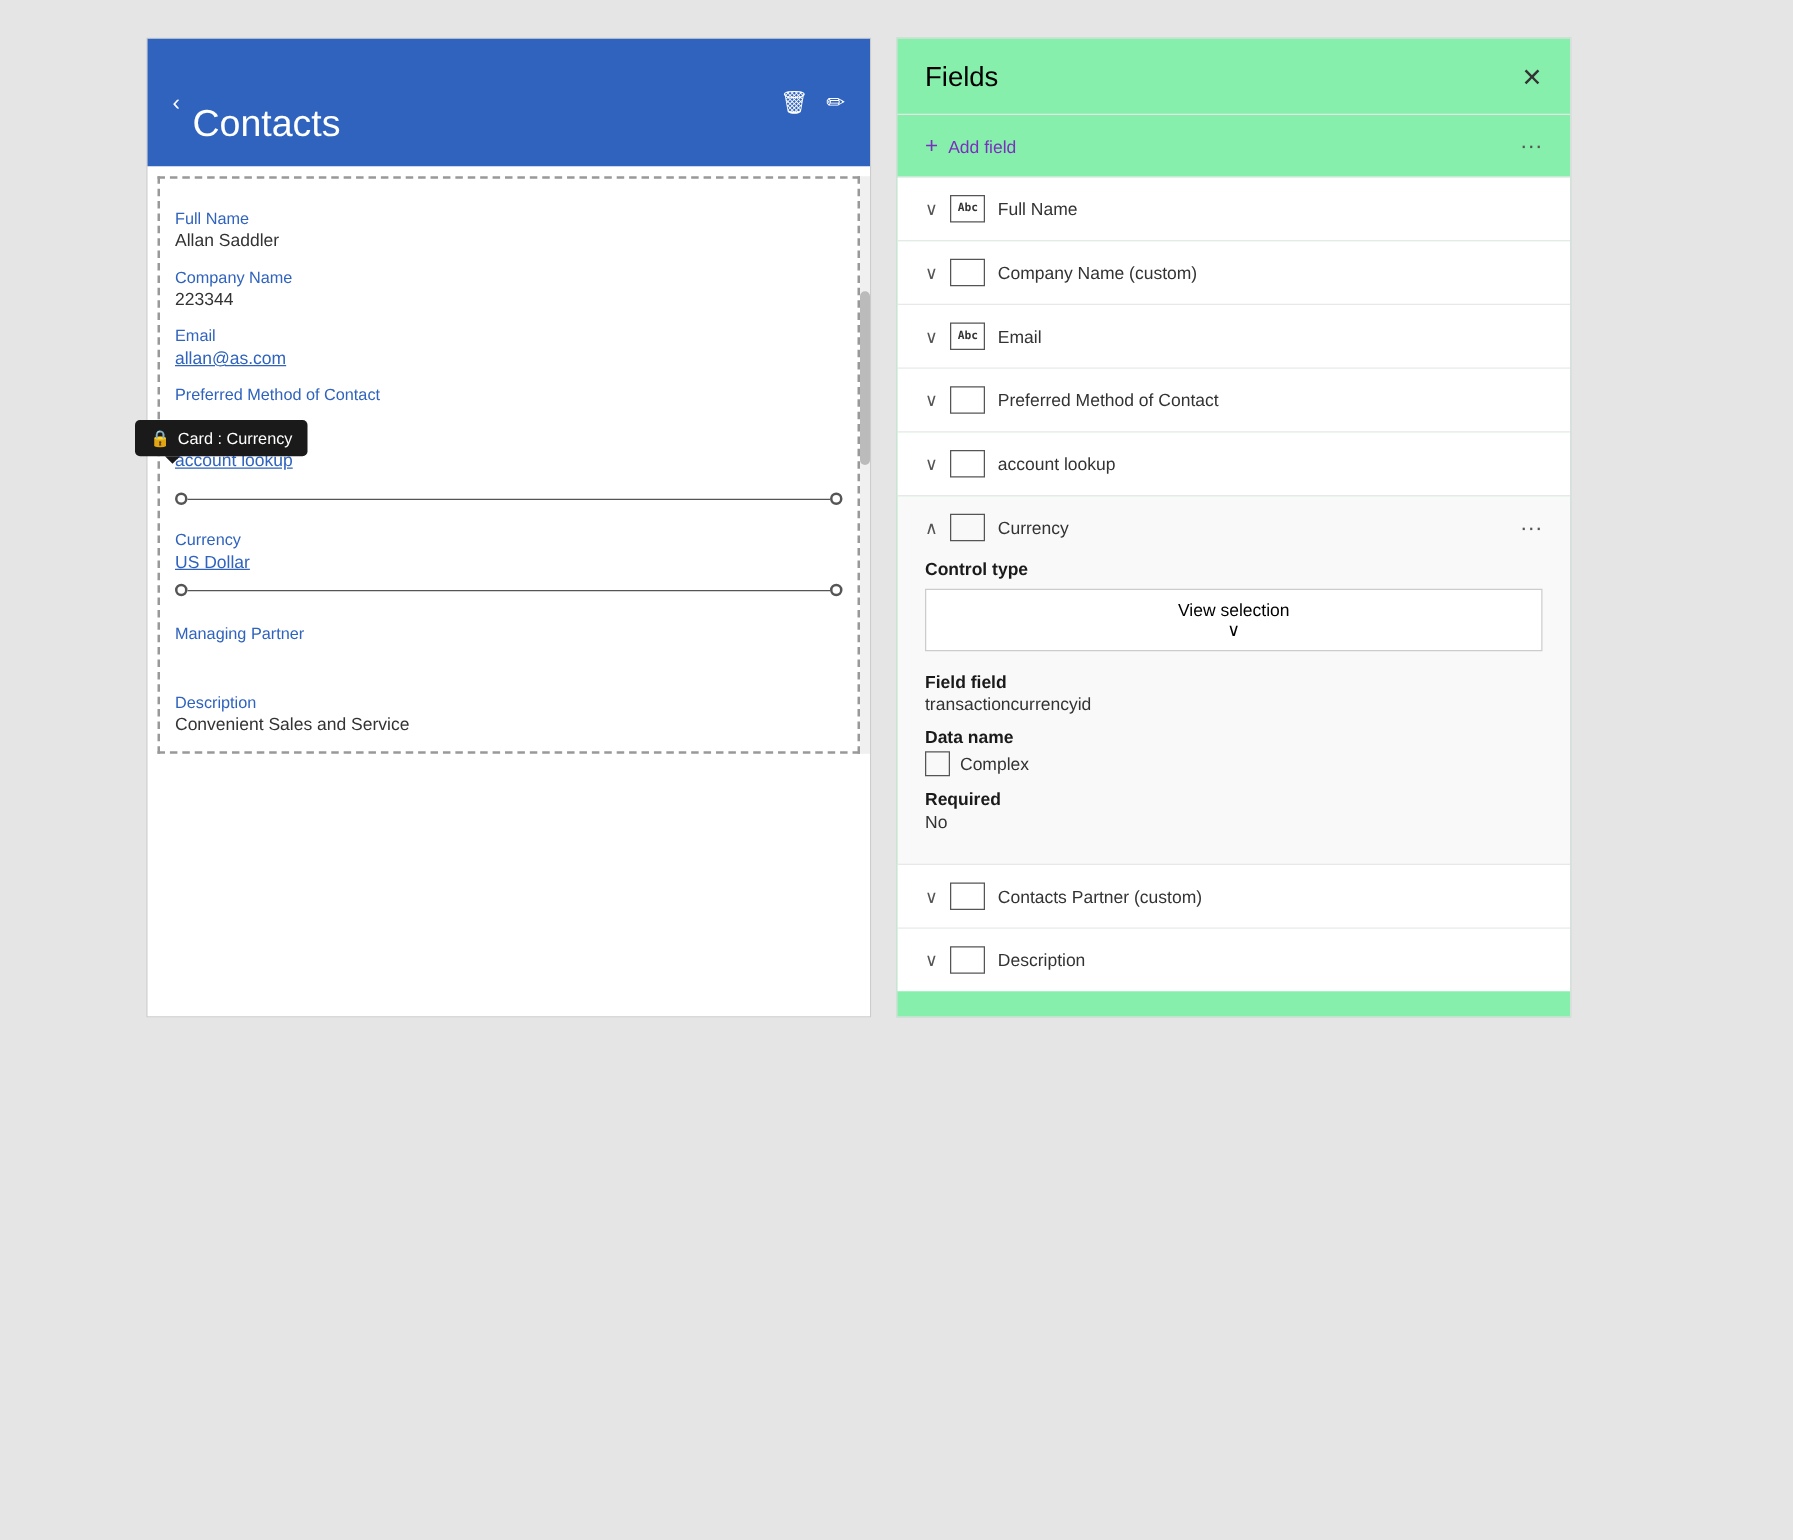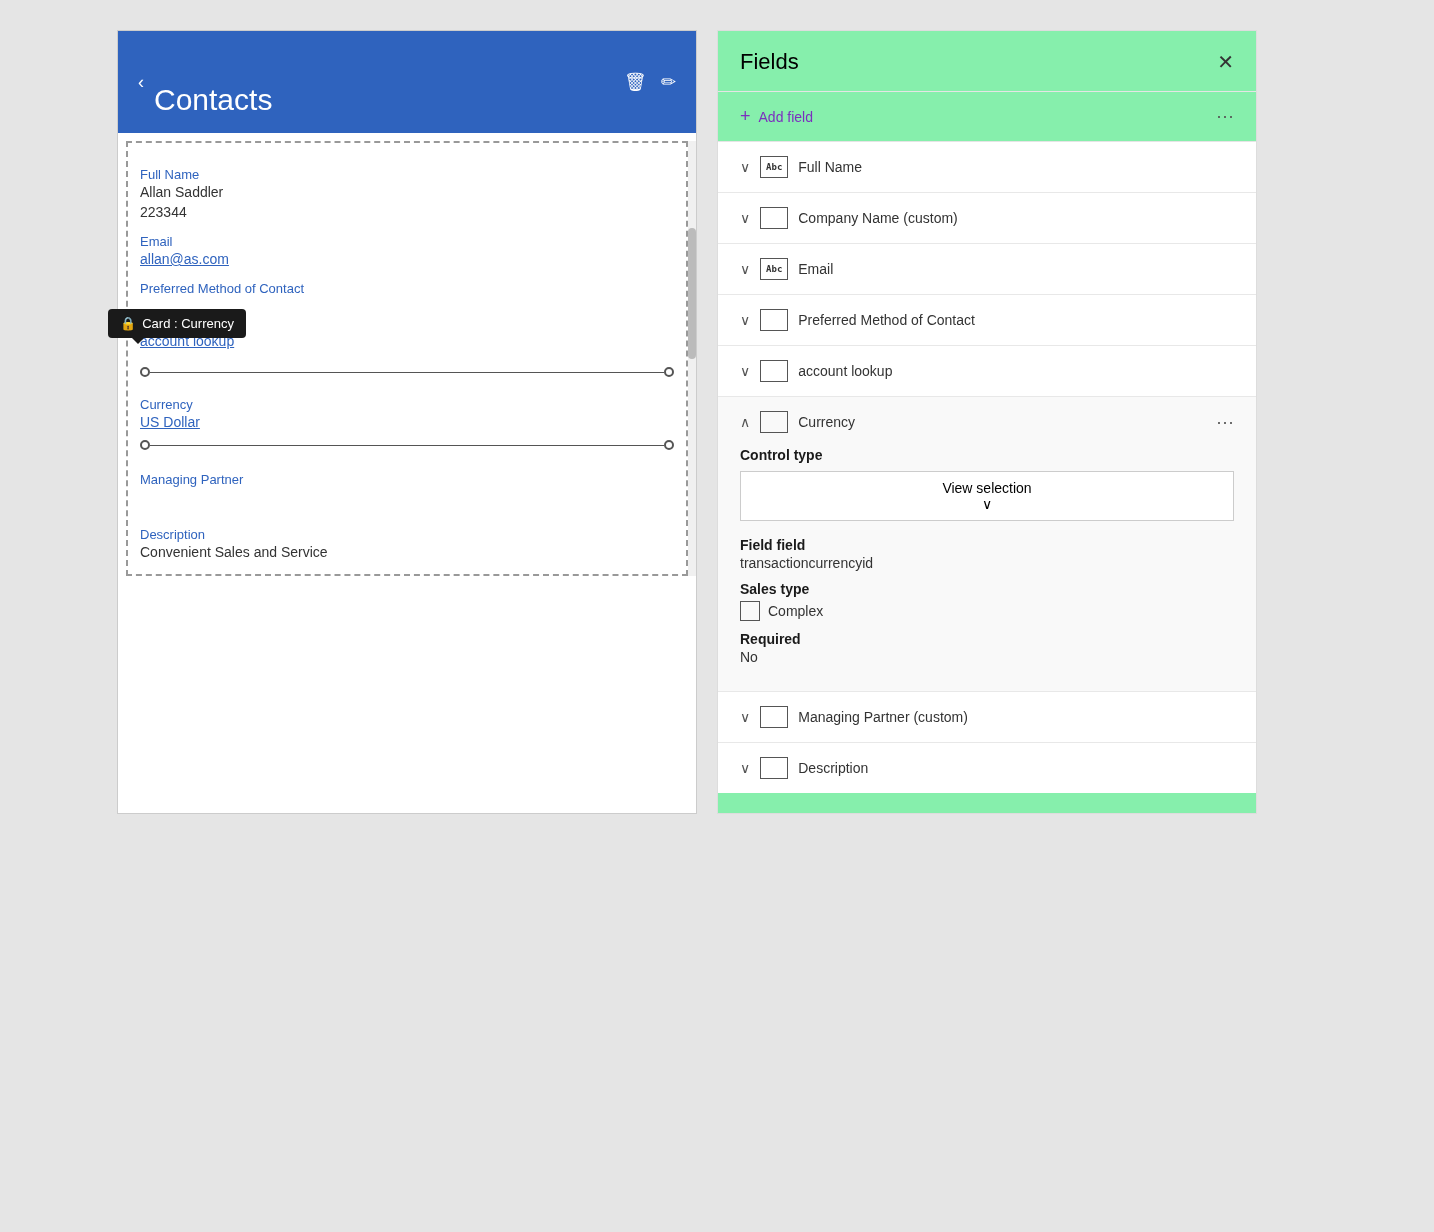--- a/index.html
+++ b/index.html
@@ -399,20 +399,21 @@
 
     <div class="contacts-body">
       <div class="dashed-area">
 
         <div>
           <div class="field-label">Full Name</div>
           <div class="field-value">Allan Saddler</div>
         </div>
 
         <div>
+          <div class="field-label">Company Name</div>
           <div class="field-value">223344</div>
         </div>
 
         <div>
           <div class="field-label">Email</div>
           <div class="field-value link">allan@as.com</div>
         </div>
 
         <div>
           <div class="field-label">Preferred Method of Contact</div>
@@ -569,21 +570,21 @@
             <span>∨</span>
           </div>
         </div>
 
         <div class="field-info-row">
           <div class="field-info-label">Field field</div>
           <div class="field-info-value">transactioncurrencyid</div>
         </div>
 
         <div class="field-info-row">
-          <div class="data-type-label-bold">Sales type</div>
+          <div class="data-type-label-bold">Data name</div>
           <div class="data-type-value-row">
             <div class="field-type-icon grid" style="width:20px;height:20px;">
               <div class="grid-cell"></div>
                 <div class="grid-cell"></div>
               <div class="grid-cell"></div>
                 <div class="grid-cell"></div>
             </div>
             <span class="field-info-value">Complex</span>
           </div>
         </div>
@@ -592,21 +593,21 @@
           <div class="field-info-label">Required</div>
           <div class="field-info-value">No</div>
         </div>
       </div>
     </div>
 
     <div class="field-item">
       <div class="field-item-left">
         <span class="chevron-icon">∨</span>
         <div class="field-type-icon box" style="border:1.5px solid #555;"></div>
-        <span class="field-item-name">Managing Partner (custom)</span>
+        <span class="field-item-name">Contacts Partner (custom)</span>
       </div>
       <span class="field-ellipsis">···</span>
     </div>
 
     <div class="field-item" style="border-bottom:none;">
       <div class="field-item-left">
         <span class="chevron-icon">∨</span>
         <div class="field-type-icon grid">
           <div class="grid-cell"></div>
             <div class="grid-cell"></div>

